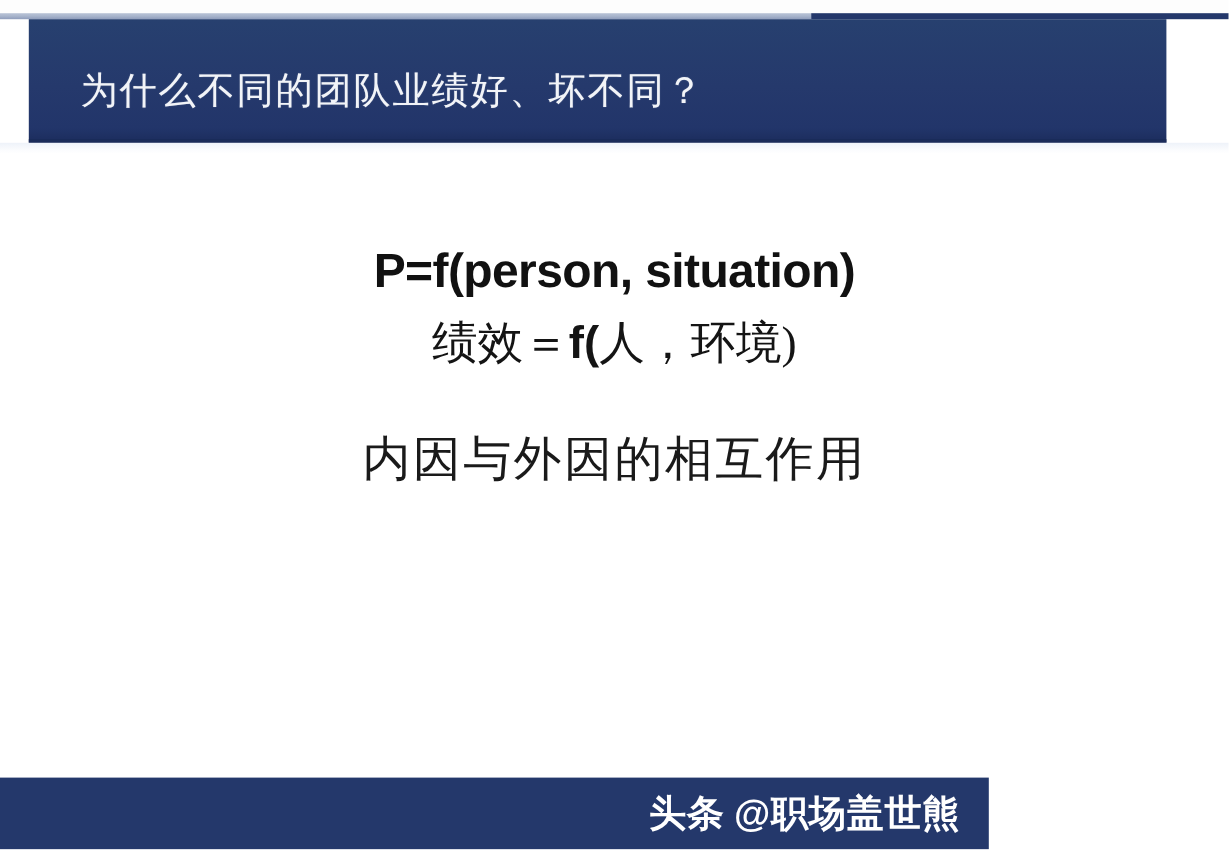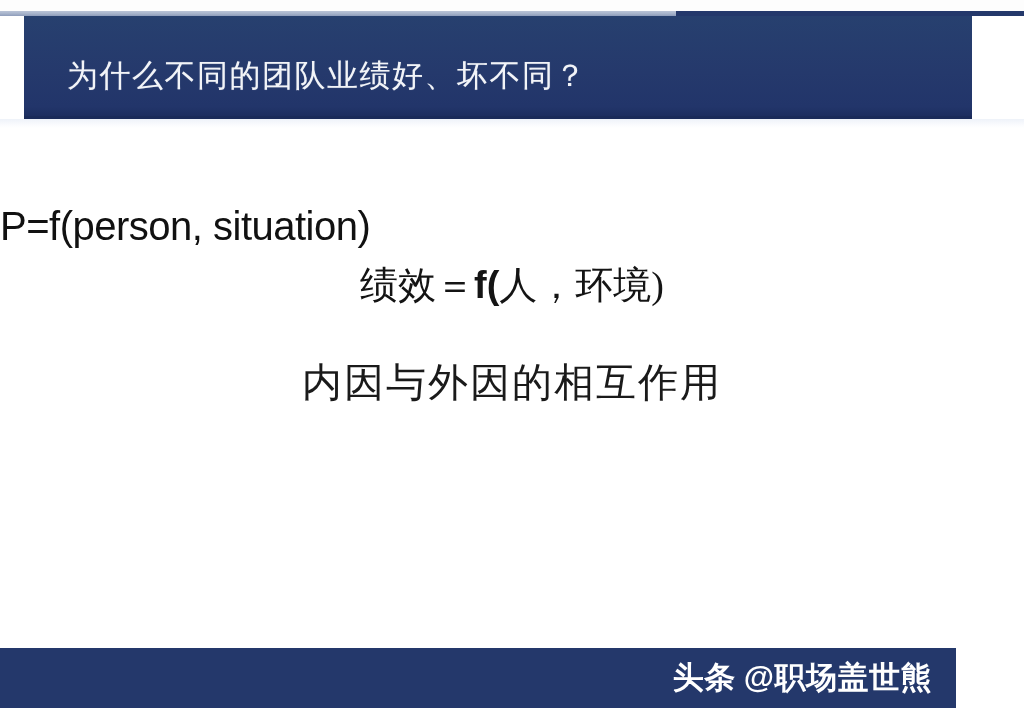--- a/index.html
+++ b/index.html
@@ -96,22 +96,23 @@
     width: 1024px;
     height: 520px;
     background: #ffffff;
   }
 
   .line-formula-en {
     position: absolute;
     left: 0;
     top: 76px;
     width: 1024px;
+    text-align: center;
     font-size: 40px;
-    font-weight: normal;
+    font-weight: bold;
     color: #111111;
     letter-spacing: -0.5px;
     white-space: nowrap;
   }
   .line-formula-cn {
     position: absolute;
     left: 0;
     top: 132px;
     width: 1024px;
     text-align: center;
@@ -135,21 +136,21 @@
     letter-spacing: 2px;
     white-space: nowrap;
     font-family: "Liberation Serif", "DejaVu Serif", serif;
   }
 
   
   .footer-bar {
     position: absolute;
     left: 0;
     top: 648px;
-    width: 956px;
+    width: 824px;
     height: 60px;
     background: #24386b;
   }
   .watermark {
     position: absolute;
     right: 24px;
     top: 11px;
     color: #ffffff;
     font-size: 31px;
     line-height: 38px;

